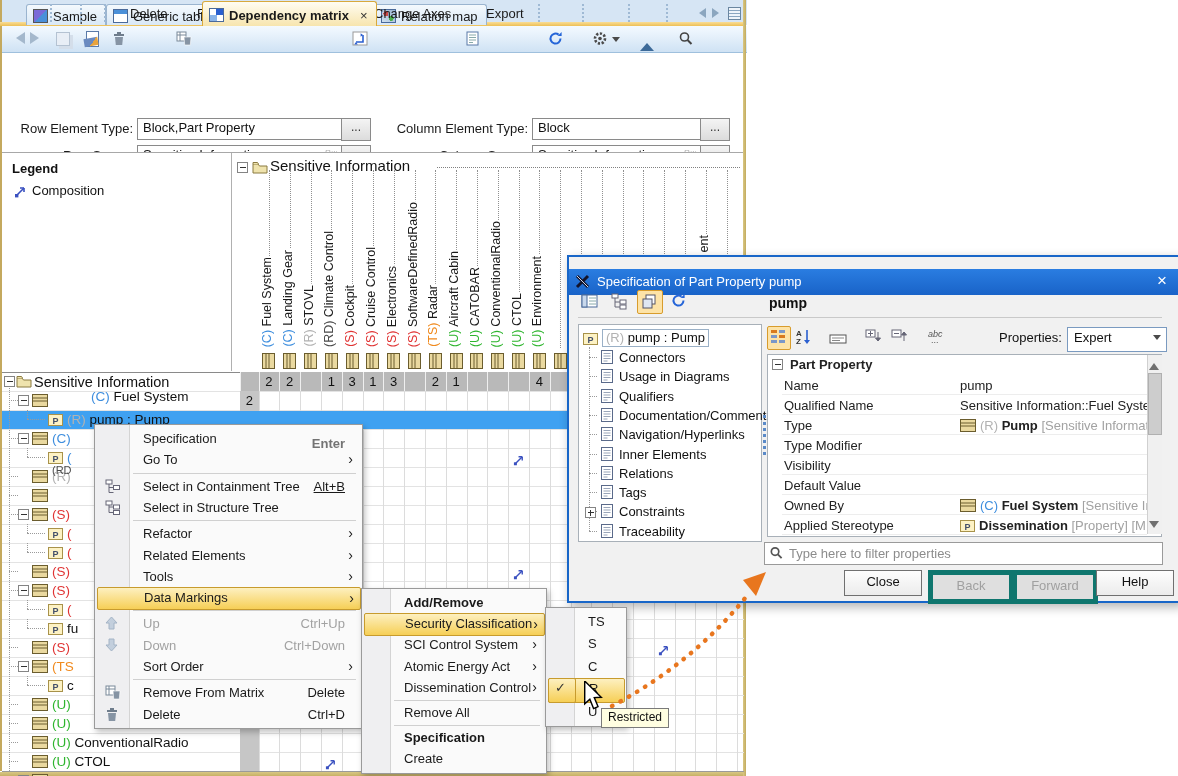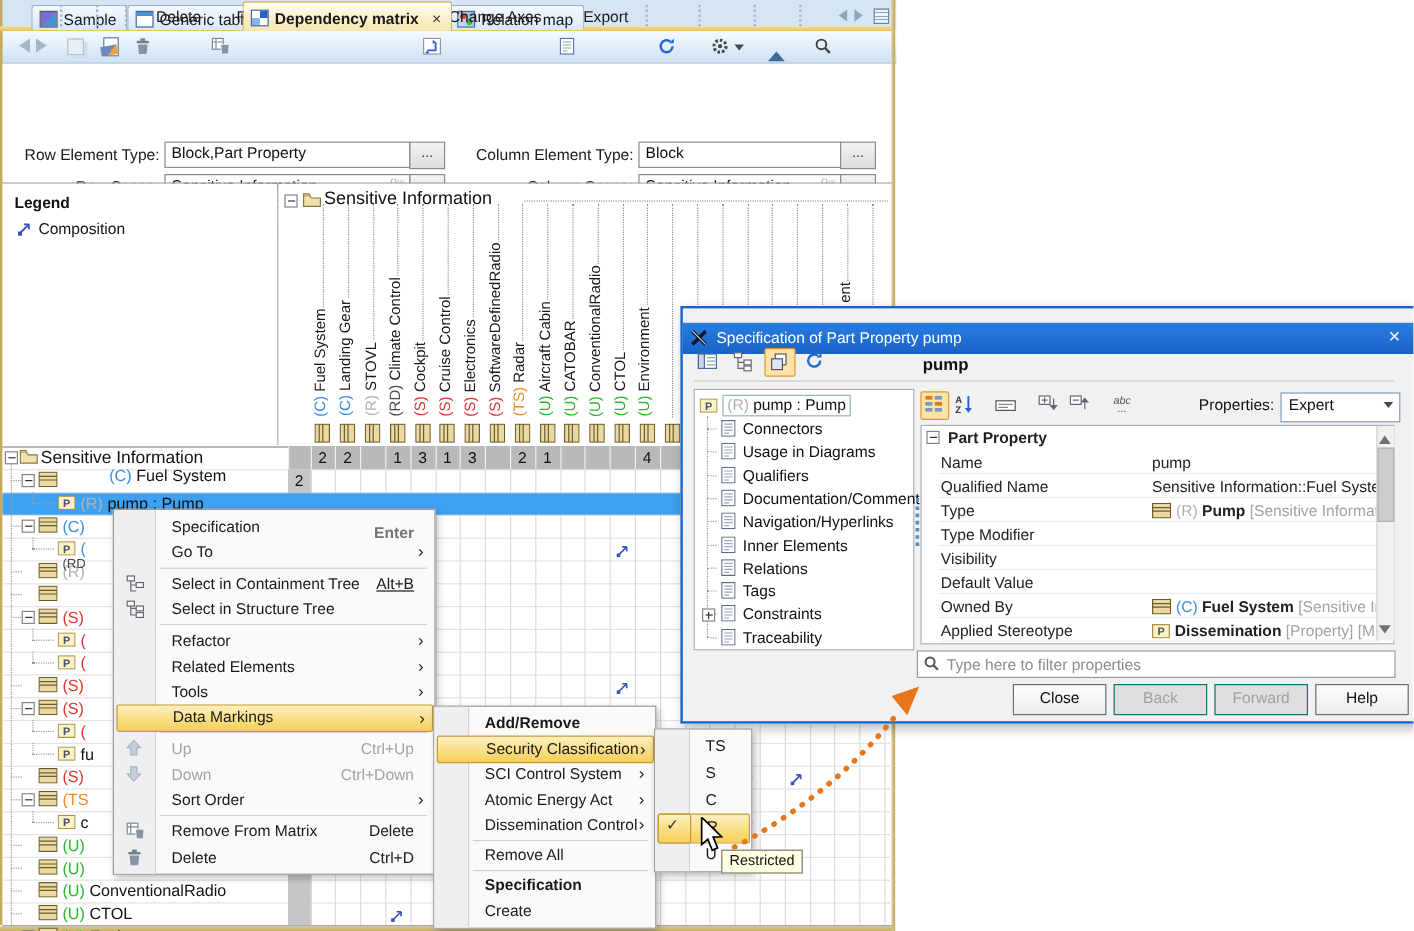--- a/index.html
+++ b/index.html
@@ -26,21 +26,21 @@
   .keybadge{position:absolute;right:4px;top:2px;color:#b9b9b9;font-size:11px;}
   .browse{position:absolute;width:28px;height:21px;background:linear-gradient(#f4f4f4,#dcdcdc);border:1px solid #8a8a8a;font-size:12px;text-align:center;line-height:17px;color:#333;}
   .dropdown{position:absolute;height:21px;background:linear-gradient(#efefef,#d9d9d9);border:1px solid #8a8a8a;font-size:13px;color:#111;padding:2px 18px 0 6px;white-space:nowrap;}
   .ddchev:after{content:"";position:absolute;right:6px;top:8px;border:4px solid transparent;border-top:5px solid #4a4a4a;}
   #legendbox{left:2px;top:153px;width:229px;height:218px;background:#fff;}
   .menushell{background:#fafafa;border:1px solid #9a9a9a;box-shadow:2px 3px 6px rgba(0,0,0,.25);}
   .hl{background:linear-gradient(#fdf0c0,#f6cf56);border:1px solid #c79b2d;border-radius:2px;}
   .colhdr{position:absolute;writing-mode:vertical-rl;transform:rotate(180deg);font-size:12.5px;color:#1a1a1a;background:#fff;line-height:14px;padding:2px 0 1px 0;white-space:nowrap;}
   .dlgbtn{position:absolute;width:76px;height:24px;font-size:13px;text-align:center;line-height:22px;}
   .dlgbtn.en{background:linear-gradient(#fdfdfd,#ececec);border:1px solid #707070;color:#111;}
-  .dlgbtn.dis{background:#dfdfdf;border:1px solid #0f766e;color:#a0a0a0;}
+  .dlgbtn.dis{background:#dfdfdf;border:5px solid #0f766e;color:#a0a0a0;}
 </style>
 </head>
 <body>
 
 <div id="stage">
 
   <div class="abs" id="tabbar"></div>
   <div class="abs" id="tabgold"></div>
   <div class="tab" style="left:26px;">
     <span class="ticon" style="background:linear-gradient(135deg,#7a6ad8 50%,#4a90d9 50%);border:1px solid #555;"></span>

